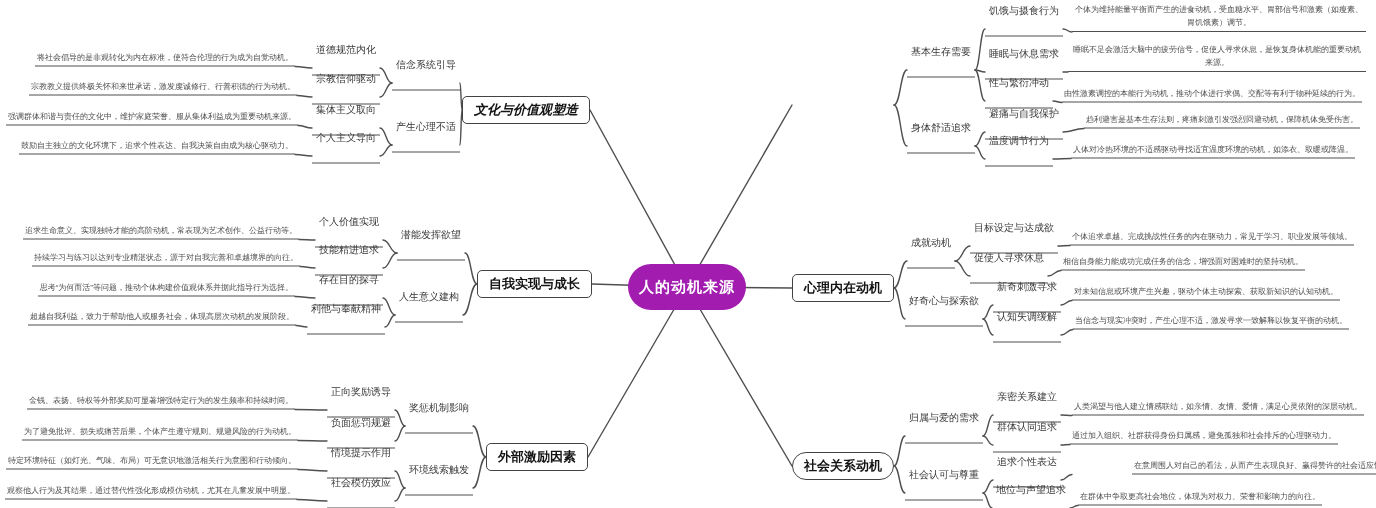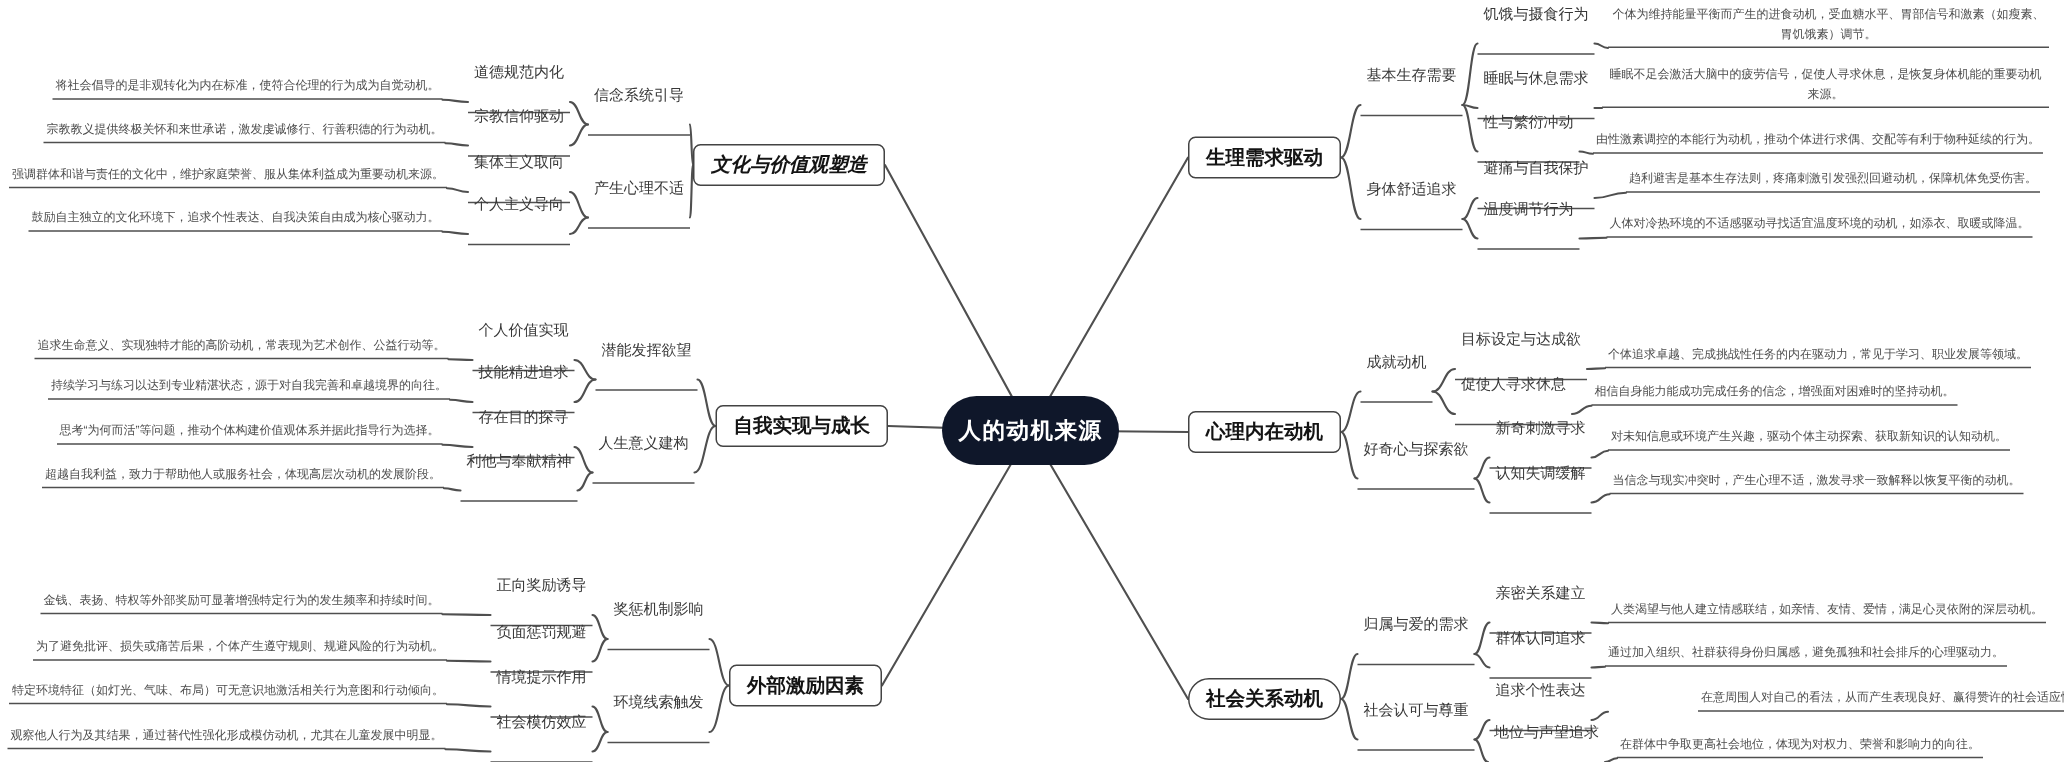--- a/index.html
+++ b/index.html
@@ -6,21 +6,21 @@
   #stage{
     position:relative;width:1376px;height:508px;background:#ffffff;overflow:hidden;
     font-family:"Liberation Sans","DejaVu Sans",sans-serif;
   }
   #links{position:absolute;left:0;top:0;width:1376px;height:508px;z-index:0;}
   #links path{fill:none;stroke:#4f4f4f;stroke-width:1.4;stroke-linecap:round;}
   .node{position:absolute;z-index:2;transform:translateY(-50%);box-sizing:border-box;}
   .center-pill{
     position:absolute;z-index:3;transform:translateY(-50%);
     left:628px;top:287px;width:118px;height:46px;border-radius:23px;
-    background:#0f172a;color:#ffffff;font-size:15px;font-weight:bold;
+    background:#a21caf;color:#ffffff;font-size:15px;font-weight:bold;
     display:flex;align-items:center;justify-content:center;letter-spacing:1px;
   }
   .branch-box{
     background:#ffffff;border:1.4px solid #434343;border-radius:5px;
     height:28px;line-height:25px;padding:0 11px;white-space:nowrap;
     font-size:13px;font-weight:bold;color:#141414;text-align:center;
   }
   .label-node{
     background:transparent;border-bottom:1.3px solid #4f4f4f;
     padding:2px 4px 18px 4px;line-height:14px;font-size:10px;color:#383838;
@@ -100,21 +100,20 @@
       <path d="M 327 410 C 311 410, 311 409.5, 295 409.5"></path>
       <path d="M 405 426 C 400 426, 400 441, 395 441"></path>
       <path d="M 327 441 C 312.5 441, 312.5 440.5, 298 440.5"></path>
       <path d="M 486 457 C 479.5 457, 479.5 488, 473 488"></path>
       <path d="M 405 488 C 400 488, 400 471, 395 471"></path>
       <path d="M 327 471 C 312.5 471, 312.5 469.5, 298 469.5"></path>
       <path d="M 405 488 C 400 488, 400 501, 395 501"></path>
       <path d="M 327 501 C 312 501, 312 499.5, 297 499.5"></path>
     </svg>
   <div class="center-pill" id="center-node">人的动机来源</div>
-<div class="node branch-box" style="left: 792px; top: 105px;">生理需求驱动</div>
     <div class="node label-node" style="left: 907px; top: 60px;">基本生存需要</div>
     <div class="node label-node" style="left: 985px; top: 19px;">饥饿与摄食行为</div>
     <div class="node desc-node" style="left: 1072px; top: 17px; width: 294px;">个体为维持能量平衡而产生的进食动机，受血糖水平、胃部信号和激素（如瘦素、胃饥饿素）调节。</div>
     <div class="node label-node" style="left: 985px; top: 62px;">睡眠与休息需求</div>
     <div class="node desc-node" style="left: 1068px; top: 57px; width: 298px;">睡眠不足会激活大脑中的疲劳信号，促使人寻求休息，是恢复身体机能的重要动机来源。</div>
     <div class="node label-node" style="left: 985px; top: 91px;">性与繁衍冲动</div>
     <div class="node desc-node" style="left: 1062px; top: 94px;">由性激素调控的本能行为动机，推动个体进行求偶、交配等有利于物种延续的行为。</div>
     <div class="node label-node" style="left: 907px; top: 136px;">身体舒适追求</div>
     <div class="node label-node" style="left: 985px; top: 122px;">避痛与自我保护</div>
     <div class="node desc-node" style="left: 1084px; top: 120px;">趋利避害是基本生存法则，疼痛刺激引发强烈回避动机，保障机体免受伤害。</div>

